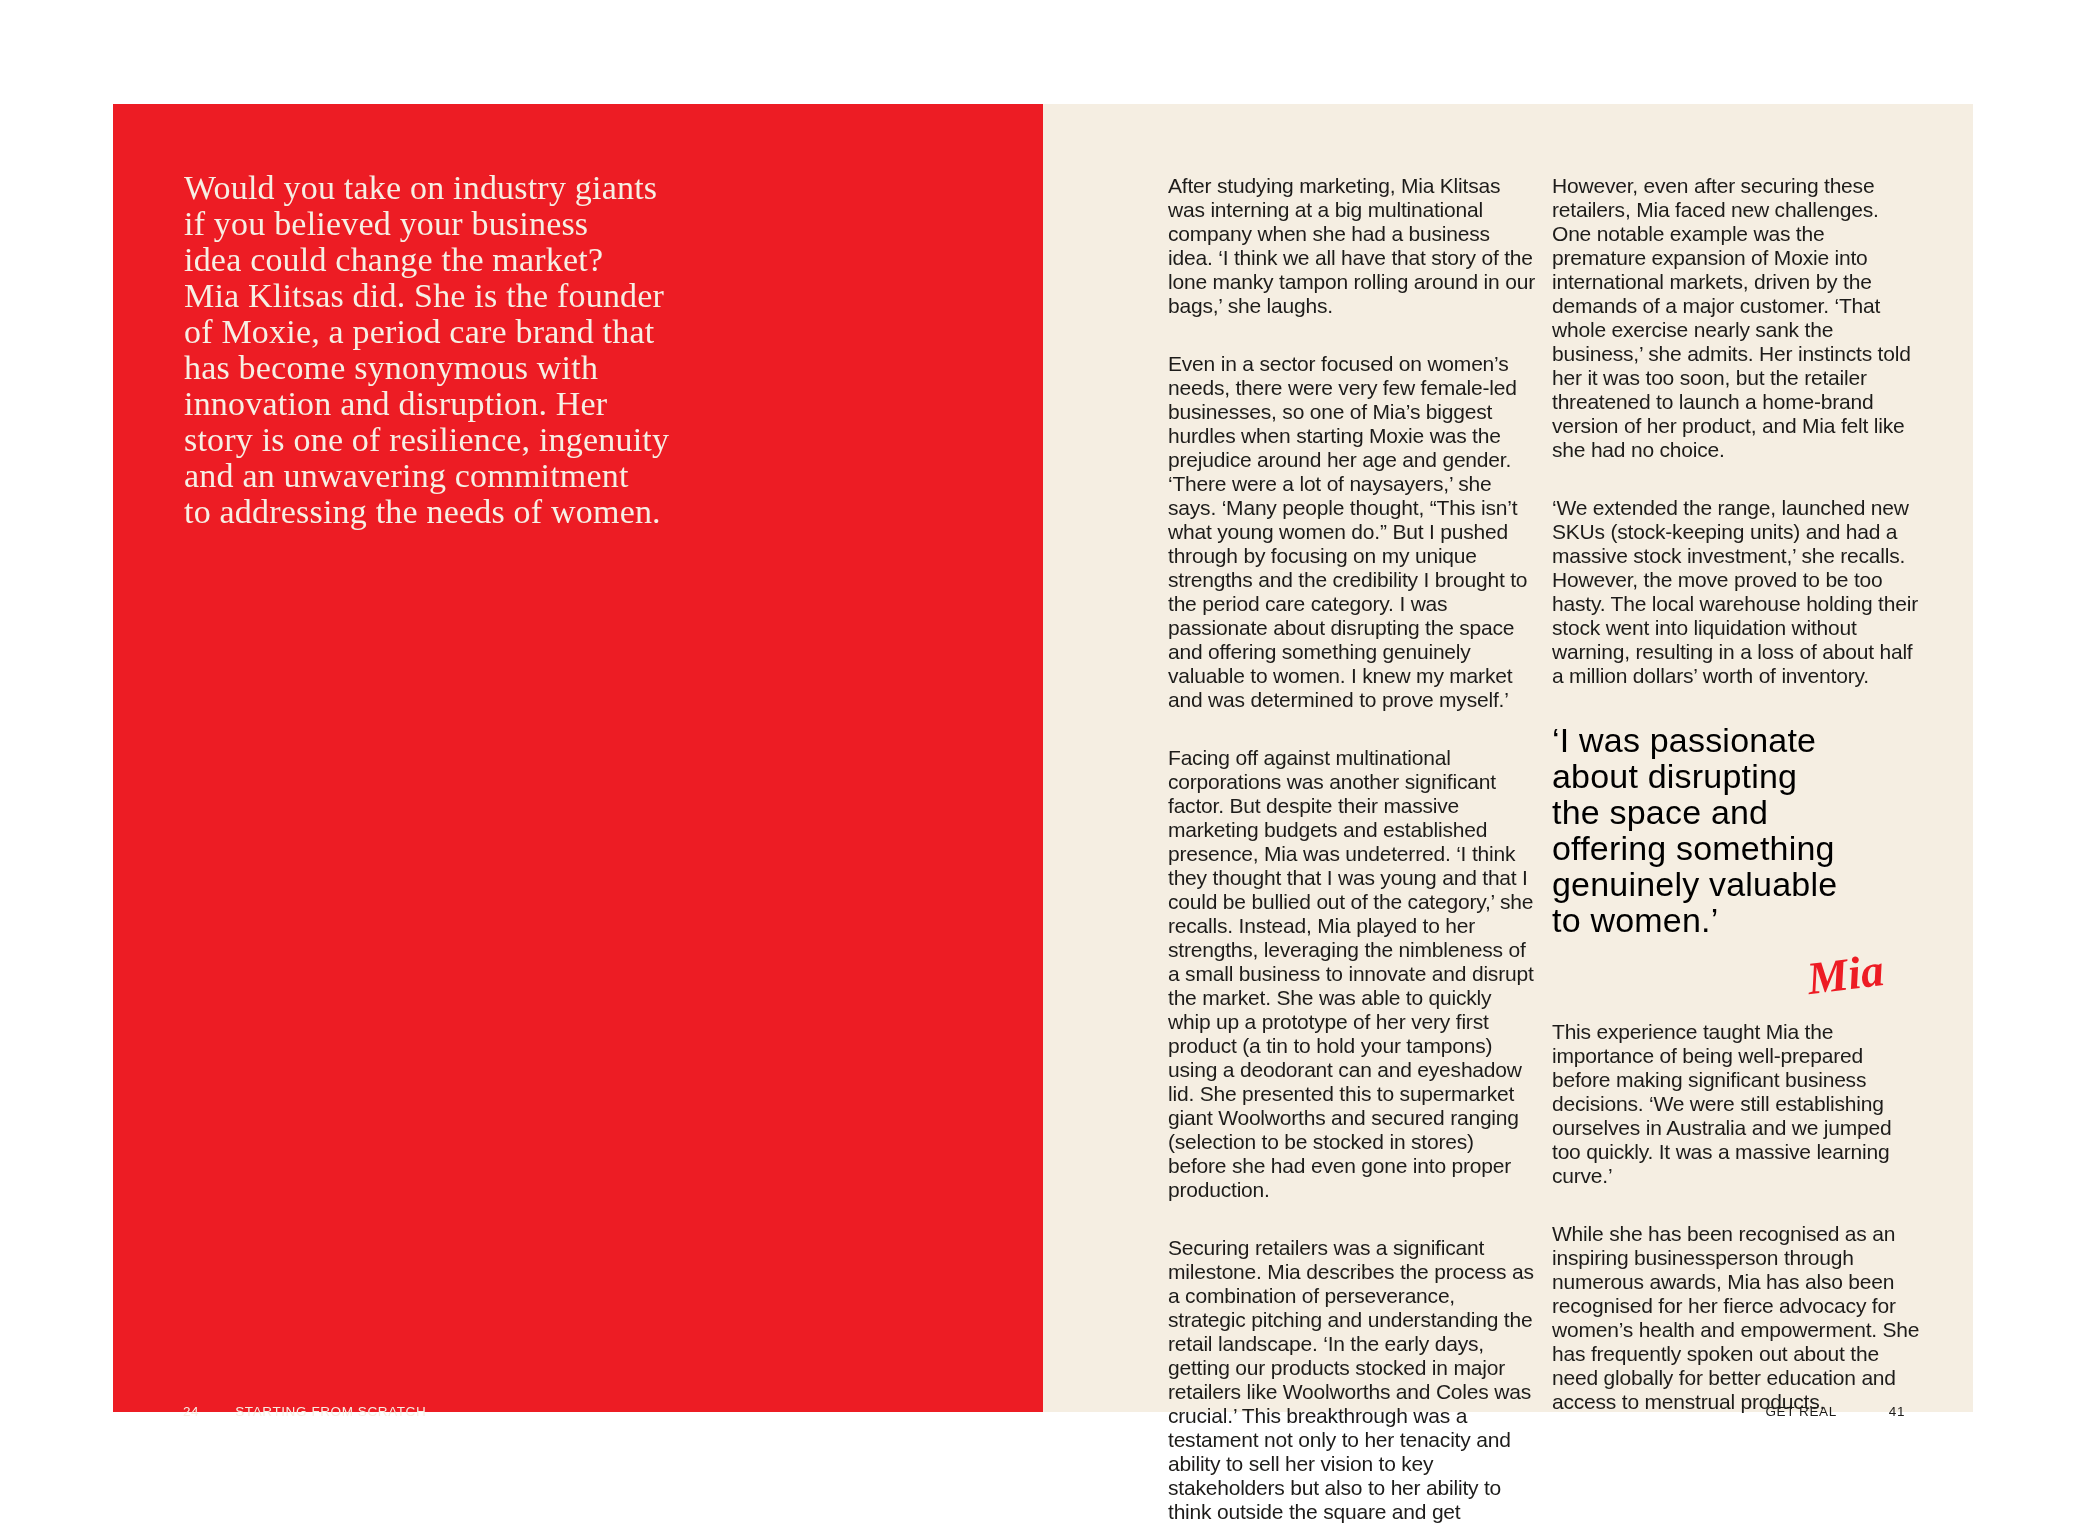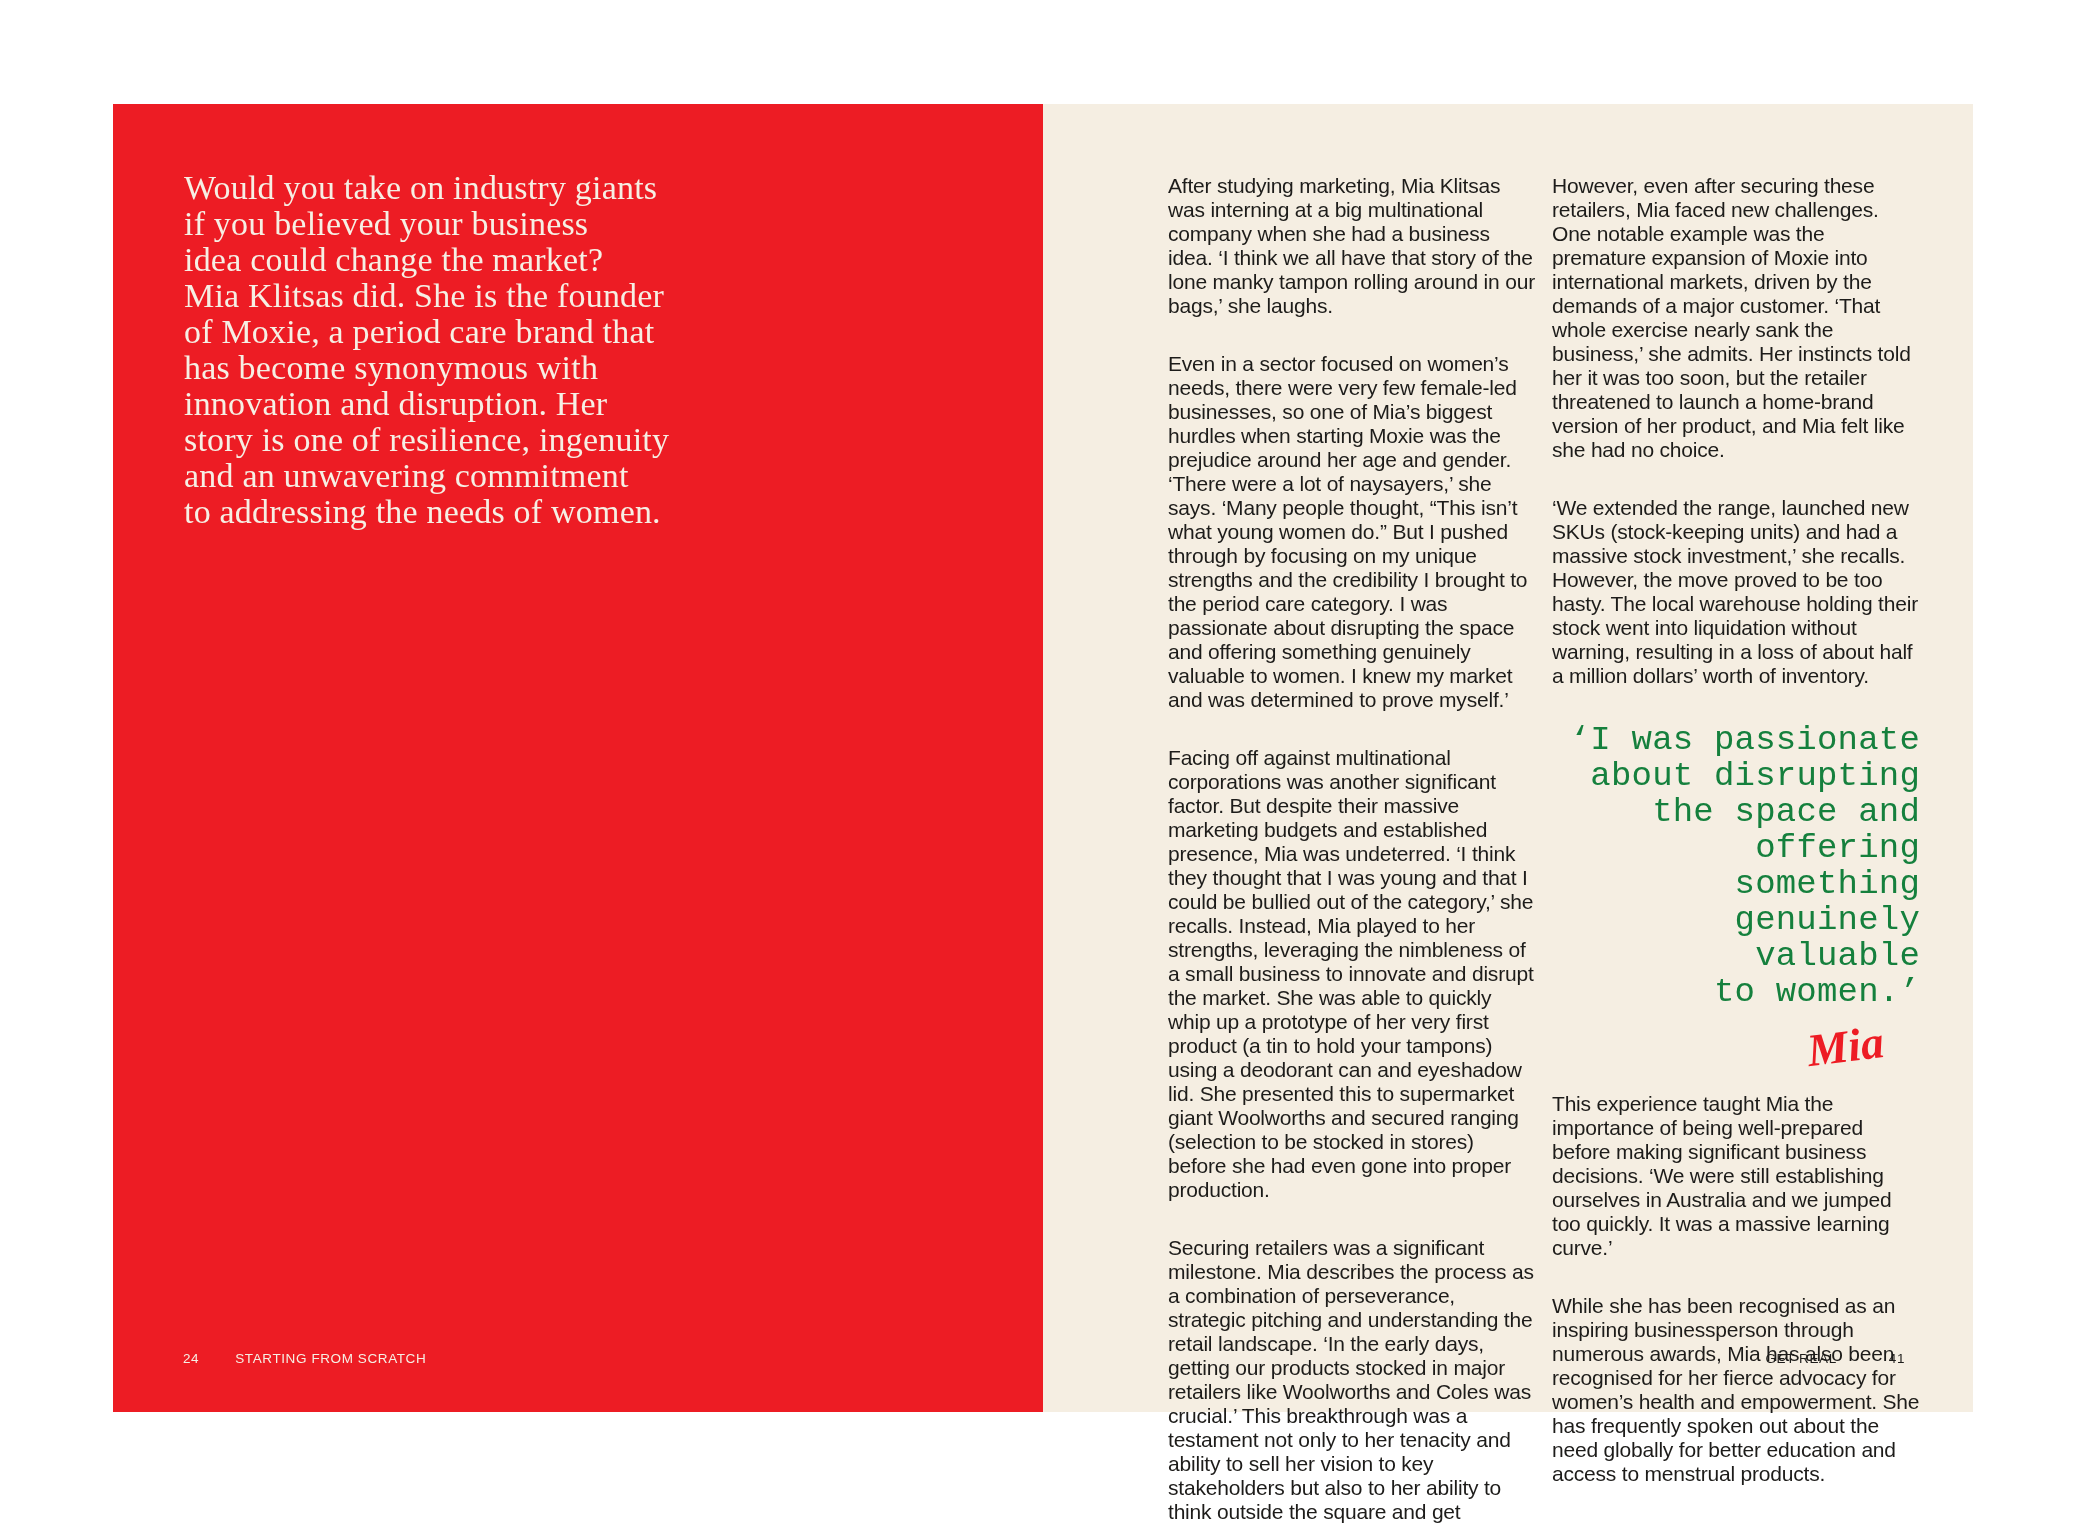--- a/index.html
+++ b/index.html
@@ -41,45 +41,44 @@
   .col2 { left: 509px; }
   .col p {
     margin: 0 0 34px 0;
     font-size: 21px;
     line-height: 24px;
     letter-spacing: -0.2px;
     color: #1D1C1A;
   }
 
   .pull-quote {
-    font-family: Liberation Mono, monospace;
+    font-family: Liberation Sans, sans-serif;
     font-size: 34px;
     line-height: 36px;
     letter-spacing: 0.2px;
-    color: #15803d;
+    color: #000000;
     white-space: pre-line;
     margin: 26px 0 0 0;
-    text-align: right;
   }
   .signature {
     font-family: "Liberation Serif", serif;
     font-style: italic;
     font-weight: 700;
     font-size: 46px;
     line-height: 52px;
     color: #ED1C24;
     text-align: right;
     margin: 14px 36px 16px 0;
     transform: rotate(-7deg);
     transform-origin: 80% 50%;
   }
 
   .footer {
     position: absolute;
-    top: 1247px;
+    top: 1300px;
     display: flex;
     align-items: baseline;
     font-size: 13.5px;
     line-height: 16px;
     letter-spacing: 0.6px;
   }
   .footer-left  { left: 70px;  gap: 36px; color: #F6EFE4; }
   .footer-right { right: 68px; gap: 52px; color: #1D1C1A; }
 </style>
 </head>

